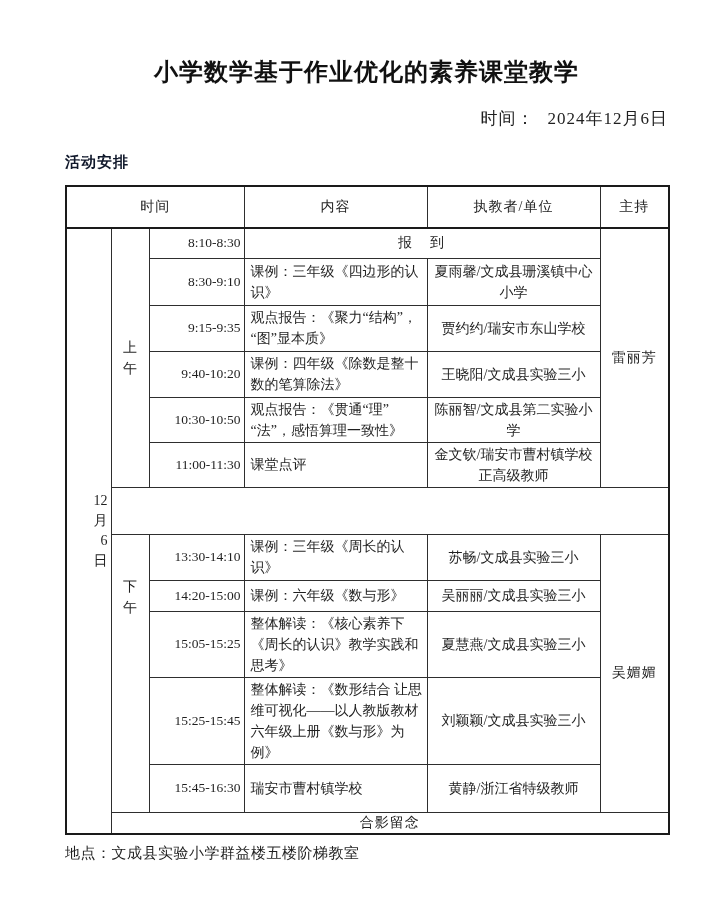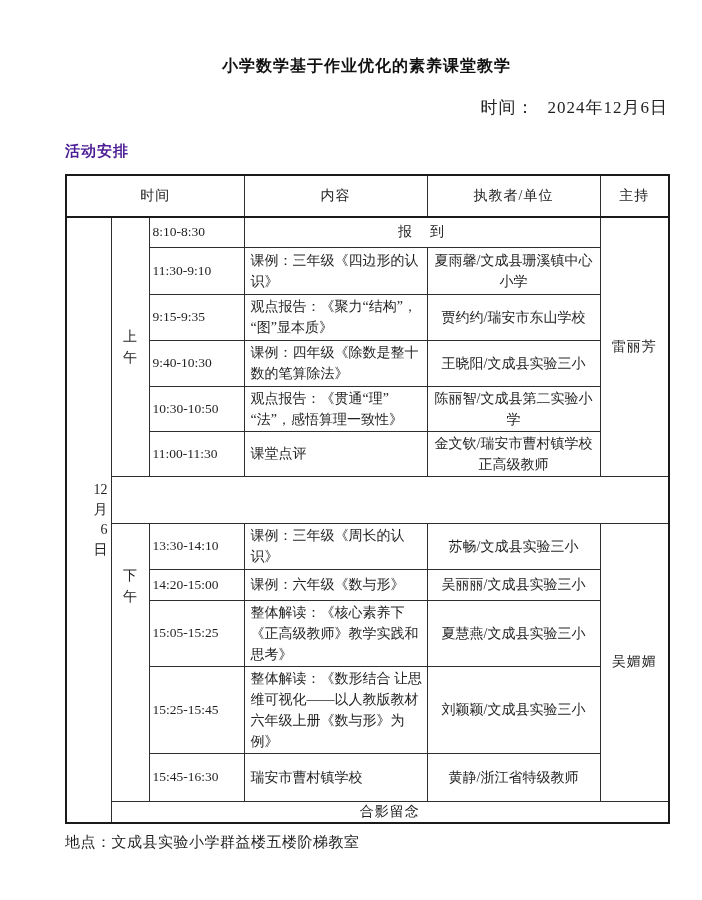--- a/index.html
+++ b/index.html
@@ -11,38 +11,38 @@
     position: relative;
     overflow: hidden;
   }
   .page { padding: 0 34px 0 65px; }
 
   .doc-title {
     margin-top: 56px;
     text-align: center;
     font-family: "Liberation Sans", sans-serif;
     font-weight: bold;
-    font-size: 16px;
+    font-size: 24px;
     letter-spacing: 1px;
     color: #111;
   }
   .meta-line {
     margin-top: 19px;
     font-size: 17px;
     letter-spacing: 1px;
     text-align: right;
   }
   .meta-line .meta-value { margin-left: 13px; }
   .section-heading {
     margin-top: 23px;
     font-family: "Liberation Sans", sans-serif;
     font-weight: bold;
     font-size: 15px;
     letter-spacing: 1px;
-    color: #4c1d95;
+    color: #0f172a;
   }
 
   table.schedule {
     margin-top: 13px;
     width: 603px;
     table-layout: fixed;
     border-collapse: collapse;
     border: 2px solid #1a1a1a;
   }
   .schedule th, .schedule td {
@@ -62,21 +62,21 @@
   tr.r-m5 { height: 41px; }
   tr.r-m6 { height: 43px; }
   tr.r-gap { height: 47px; }
   tr.r-a1 { height: 46px; }
   tr.r-a2 { height: 31px; }
   tr.r-a3 { height: 62px; }
   tr.r-a4 { height: 86px; }
   tr.r-a5 { height: 48px; }
   tr.r-photo { height: 20px; }
 
-  td.time-cell { text-align: left; font-size: 13.5px; }
+  td.time-cell { text-align: right; font-size: 13.5px; }
   td.content-cell { text-align: left; padding-left: 6px; padding-right: 4px; line-height: 21px; }
   td.teacher-cell { text-align: center; line-height: 21px; }
   td.host-cell { text-align: center; letter-spacing: 1px; margin-left: 36px; }
   td.checkin-cell { text-align: center; letter-spacing: 2px; }
   td.photo-cell { text-align: center; letter-spacing: 1px; }
 
   .vtext {
     width: 17px;
     margin: 0 auto;
     line-height: 21px;
@@ -132,31 +132,31 @@
         </td>
         <td rowspan="6">
           <div class="vtext">上午</div>
         </td>
         <td class="time-cell">8:10-8:30</td>
         <td colspan="2" class="checkin-cell">报　到</td>
         <td rowspan="6" class="host-cell">雷丽芳</td>
       </tr>
 
       <tr class="r-m2">
-        <td class="time-cell">11:30-9:10</td>
+        <td class="time-cell">8:30-9:10</td>
         <td class="content-cell">课例：三年级《四边形的认识》</td>
         <td class="teacher-cell">夏雨馨/文成县珊溪镇中心小学</td>
       </tr>
       <tr class="r-m3">
         <td class="time-cell">9:15-9:35</td>
         <td class="content-cell">观点报告：《聚力“结构”，“图”显本质》</td>
         <td class="teacher-cell">贾约约/瑞安市东山学校</td>
       </tr>
       <tr class="r-m4">
-        <td class="time-cell">9:40-10:30</td>
+        <td class="time-cell">9:40-10:20</td>
         <td class="content-cell">课例：四年级《除数是整十数的笔算除法》</td>
         <td class="teacher-cell">王晓阳/文成县实验三小</td>
       </tr>
       <tr class="r-m5">
         <td class="time-cell">10:30-10:50</td>
         <td class="content-cell">观点报告：《贯通“理”“法”，感悟算理一致性》</td>
         <td class="teacher-cell">陈丽智/文成县第二实验小学</td>
       </tr>
       <tr class="r-m6">
         <td class="time-cell">11:00-11:30</td>
@@ -177,21 +177,21 @@
         <td class="teacher-cell">苏畅/文成县实验三小</td>
         <td rowspan="5" class="host-cell">吴媚媚</td>
       </tr>
       <tr class="r-a2">
         <td class="time-cell">14:20-15:00</td>
         <td class="content-cell">课例：六年级《数与形》</td>
         <td class="teacher-cell">吴丽丽/文成县实验三小</td>
       </tr>
       <tr class="r-a3">
         <td class="time-cell">15:05-15:25</td>
-        <td class="content-cell">整体解读：《核心素养下《正高级教师》教学实践和思考》</td>
+        <td class="content-cell">整体解读：《核心素养下《周长的认识》教学实践和思考》</td>
         <td class="teacher-cell">夏慧燕/文成县实验三小</td>
       </tr>
       <tr class="r-a4">
         <td class="time-cell">15:25-15:45</td>
         <td class="content-cell">整体解读：《数形结合 让思维可视化——以人教版教材六年级上册《数与形》为例》</td>
         <td class="teacher-cell">刘颖颖/文成县实验三小</td>
       </tr>
       <tr class="r-a5">
         <td class="time-cell">15:45-16:30</td>
         <td class="content-cell">瑞安市曹村镇学校</td>

